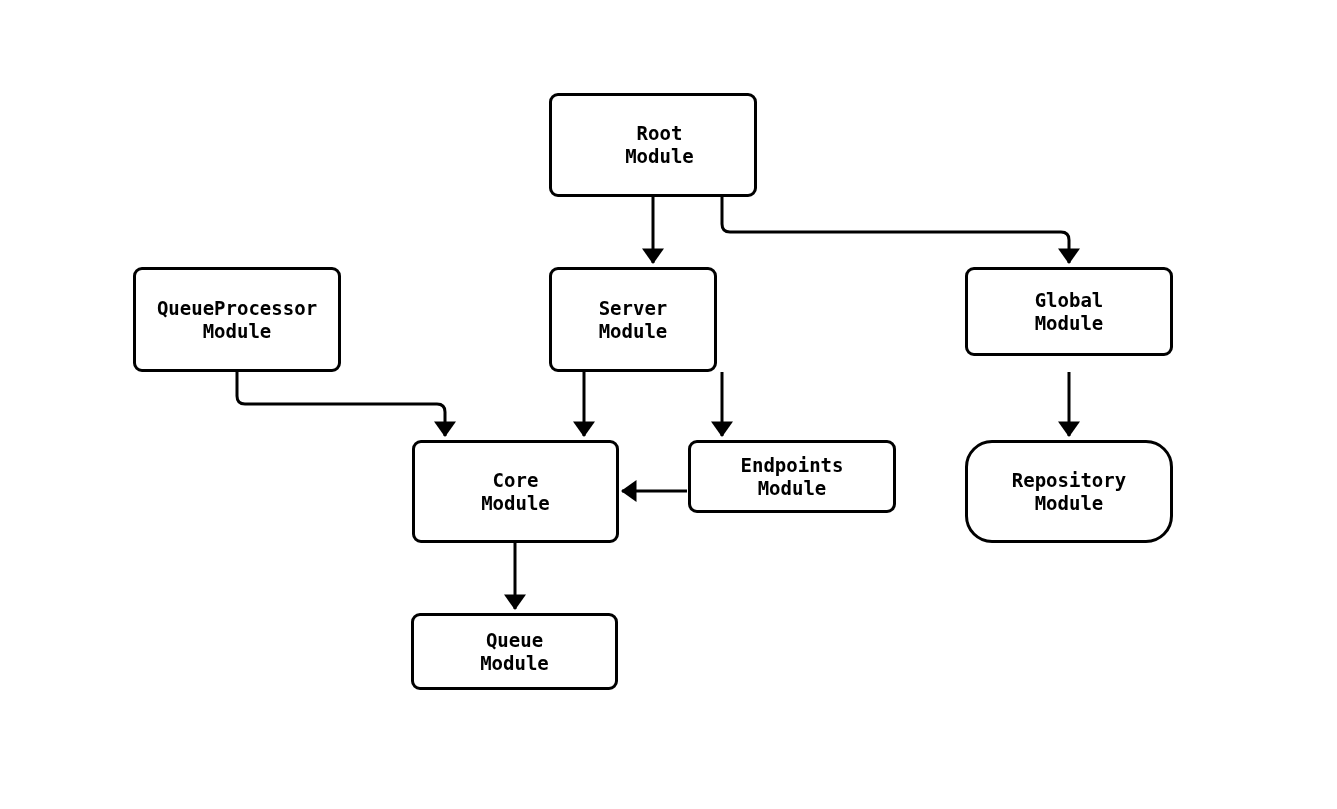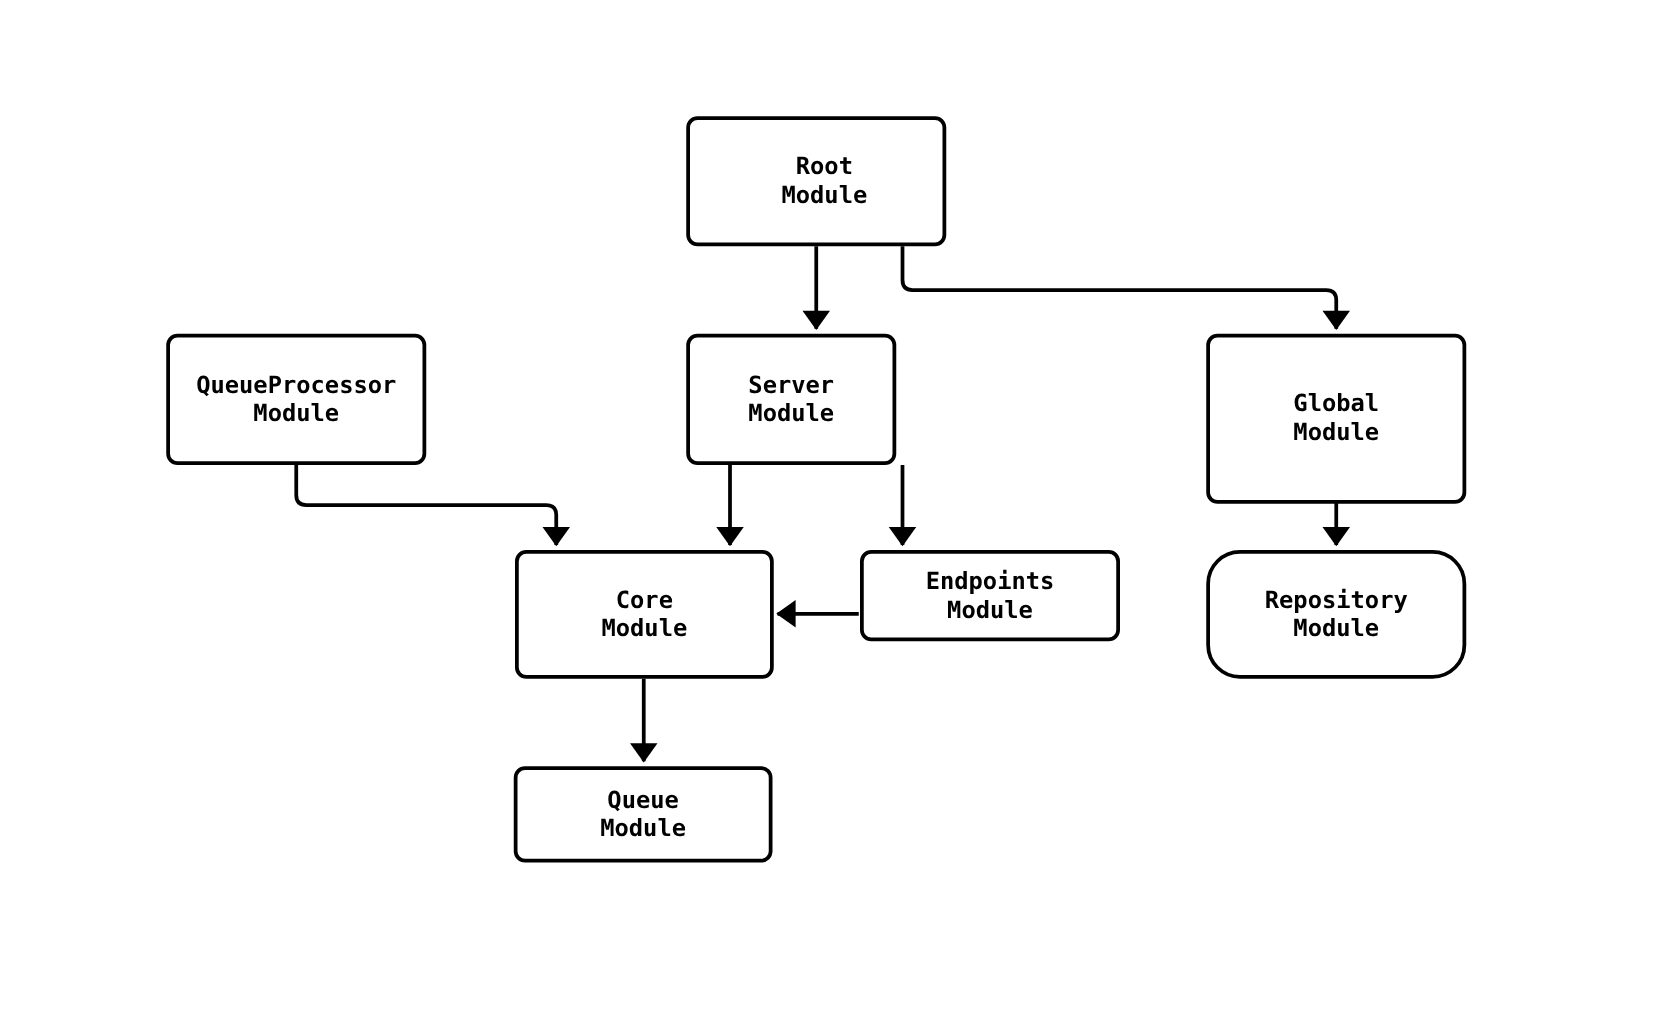--- a/index.html
+++ b/index.html
@@ -38,21 +38,21 @@
     font-weight: bold;
     font-size: 19px;
     line-height: 23px;
     color: #000000;
     text-align: center;
     white-space: pre-line;
   }
   #n-root          { left: 549px; top:  93px; width: 208px; height: 104px; padding-left: 13px; }
   #n-queueprocessor{ left: 133px; top: 267px; width: 208px; height: 105px; }
   #n-server        { left: 549px; top: 267px; width: 168px; height: 105px; }
-  #n-global        { left: 965px; top: 267px; width: 208px; height: 136px; justify-content: center; }
+  #n-global        { left: 965px; top: 267px; width: 208px; height: 89px; justify-content: center; }
   #n-core          { left: 412px; top: 440px; width: 207px; height: 103px; }
   #n-endpoints     { left: 688px; top: 440px; width: 208px; height: 73px; }
   #n-repository    { left: 965px; top: 440px; width: 208px; height: 103px; border-radius: 27px; }
   #n-queue         { left: 411px; top: 613px; width: 207px; height: 77px; }
 </style>
 </head>
 <body>
 
 <div class="canvas">
 

